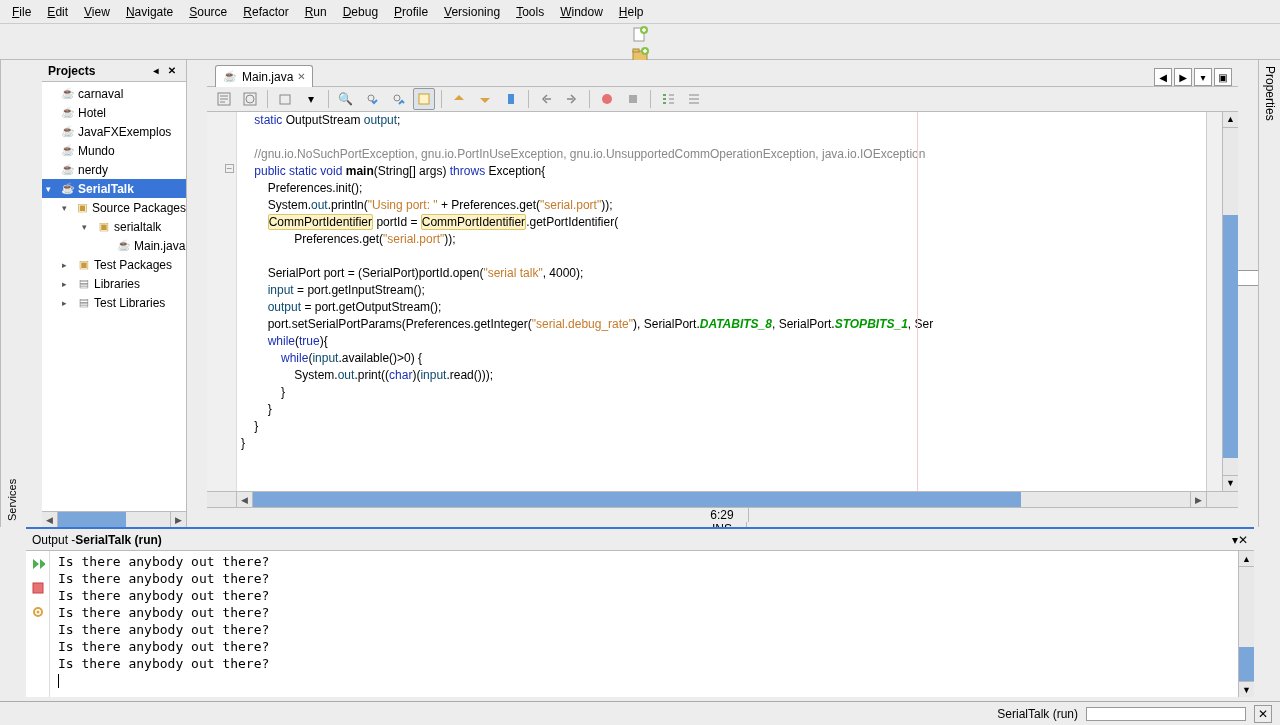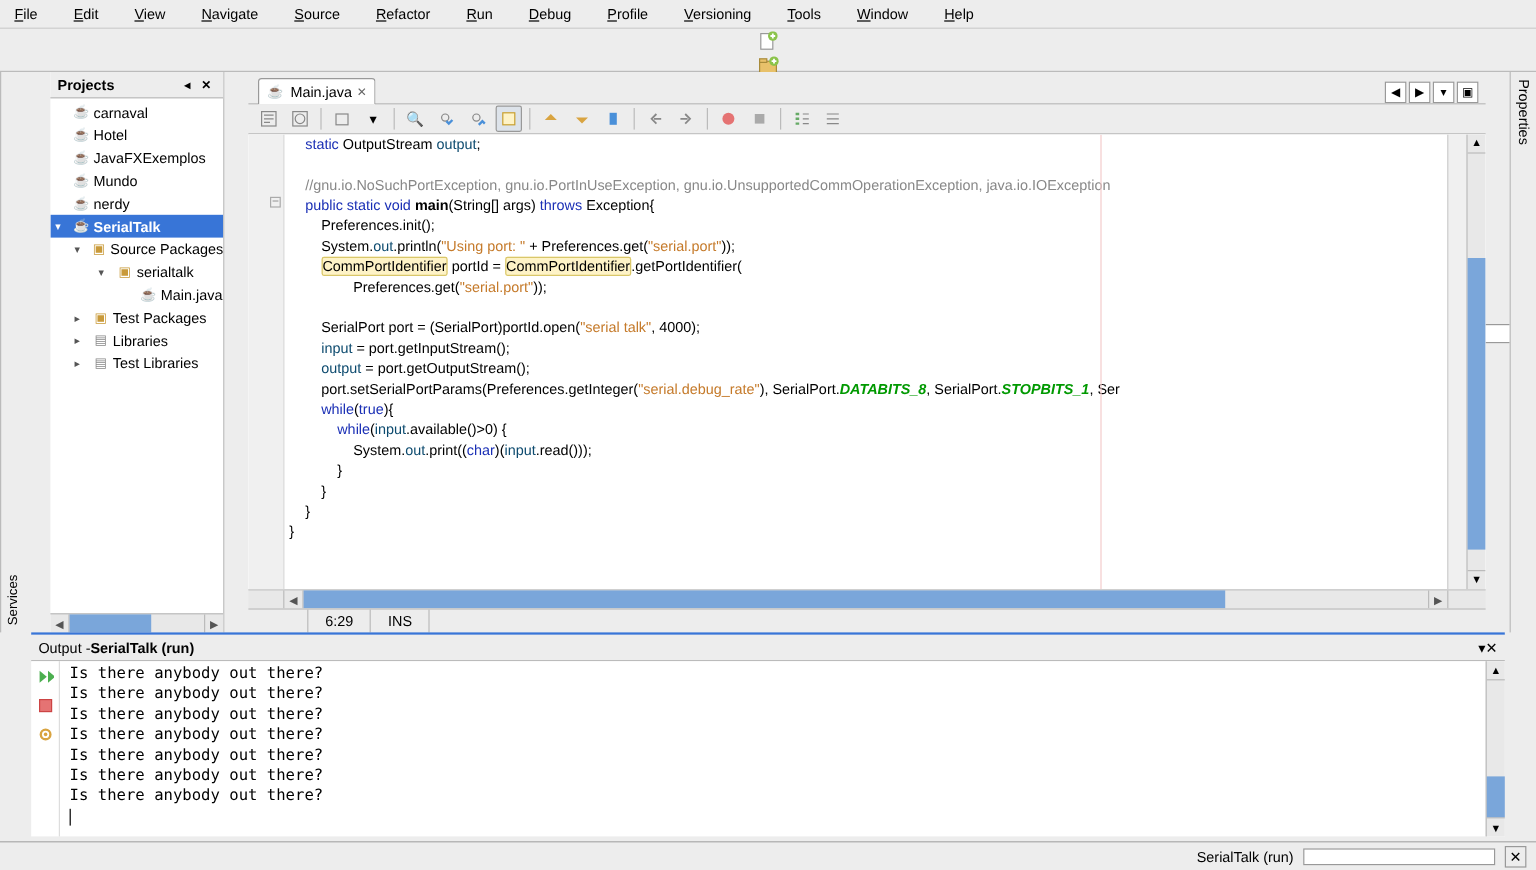--- a/index.html
+++ b/index.html
@@ -1,19 +1,19 @@
 <!DOCTYPE html>
 <html><head>
 <meta charset="utf-8">
 <style>
   * { margin: 0; padding: 0; box-sizing: border-box; font-family: sans-serif; font-size: 12px; }
   body { background: #ededed; width: 1280px; height: 725px; overflow: hidden; display: flex; flex-direction: column; }
   
   
-  .menubar { background: #ededed; height: 24px; display: flex; align-items: center; padding: 0 4px; border-bottom: 1px solid #ccc; gap: 14px; }
+  .menubar { background: #ededed; height: 24px; display: flex; align-items: center; padding: 0 4px; border-bottom: 1px solid #ccc; }
   .menu-item { padding: 3px 8px; cursor: pointer; }
   .menu-item u { text-decoration: underline; }
   
   
   .toolbar { height: 36px; display: flex; align-items: center; padding: 2px 6px; gap: 2px; border-bottom: 1px solid #bbb; flex-direction: column; }
   .tool-btn { width: 28px; height: 28px; display: flex; align-items: center; justify-content: center; cursor: pointer; border-radius: 3px; }
   .toolbar-sep { width: 1px; height: 22px; background: #bbb; margin: 0 4px; }
   .config-select { height: 26px; width: 140px; padding: 0 6px; background: #fff; border: 1px solid #999; display: flex; align-items: center; justify-content: space-between; cursor: pointer; }
   .search-box { margin-left: auto; height: 26px; width: 210px; background: #fff; border: 1px solid #999; display: flex; align-items: center; padding: 0 6px; gap: 6px; }
   .search-box input { border: none; outline: none; flex: 1; background: transparent; color: #4d7c0f; }
@@ -77,21 +77,21 @@
   .vsb-btn.down{ border-bottom:none; border-top:1px solid #bbb;}
   .vsb-track { flex:1; position:relative;}
   .vsb-thumb { position:absolute; left:0; right:0; top:25%; height:70%; background:#7aa6da;}
   
   .code-hscroll { height:16px; display:flex; border-top:1px solid #bbb; background:#e8e8e8;}
   .hsb-track { flex:1; display:flex;}
   .hsb-thumb { width:82%; background:#7aa6da;}
   
   .glyph-strip { width:16px; background:#f0f0f0; border-left:1px solid #ccc;}
   
-  .status-line { height:20px; border-top:1px solid #bbb; background:#ededed; display:flex; align-items:center; font-family:monospace; font-size:12px;}
+  .status-line { height:20px; border-top:1px solid #bbb; background:#ededed; display:flex; align-items:center; font-family:monospace; font-size:12px;flex-direction:column;}
   .status-cell { padding:0 14px; border-right:1px solid #bbb; height:100%; display:flex; align-items:center;}
   
   
   .output-panel { height:170px; border-top:2px solid #3875d7; display:flex; flex-direction:column; margin:0 26px 4px 26px; }
   .output-header { height:22px; background:#ededed; border-bottom:1px solid #bbb; display:flex; align-items:center; padding:0 6px;}
   .output-body { flex:1; display:flex; background:#fff; min-height:0;}
   .output-sidebar { width:24px; border-right:1px solid #ddd; display:flex; flex-direction:column; align-items:center; padding-top:4px; gap:6px;}
   .out-btn { width:18px; height:18px; display:flex; align-items:center; justify-content:center; cursor:pointer;}
   .output-text { flex:1; font-family:monospace; font-size:13px; line-height:17px; padding:2px 8px; white-space:pre; overflow:hidden; position:relative;}
   .output-cursor { display:inline-block; width:1px; height:14px; background:#000; vertical-align:text-bottom;}

